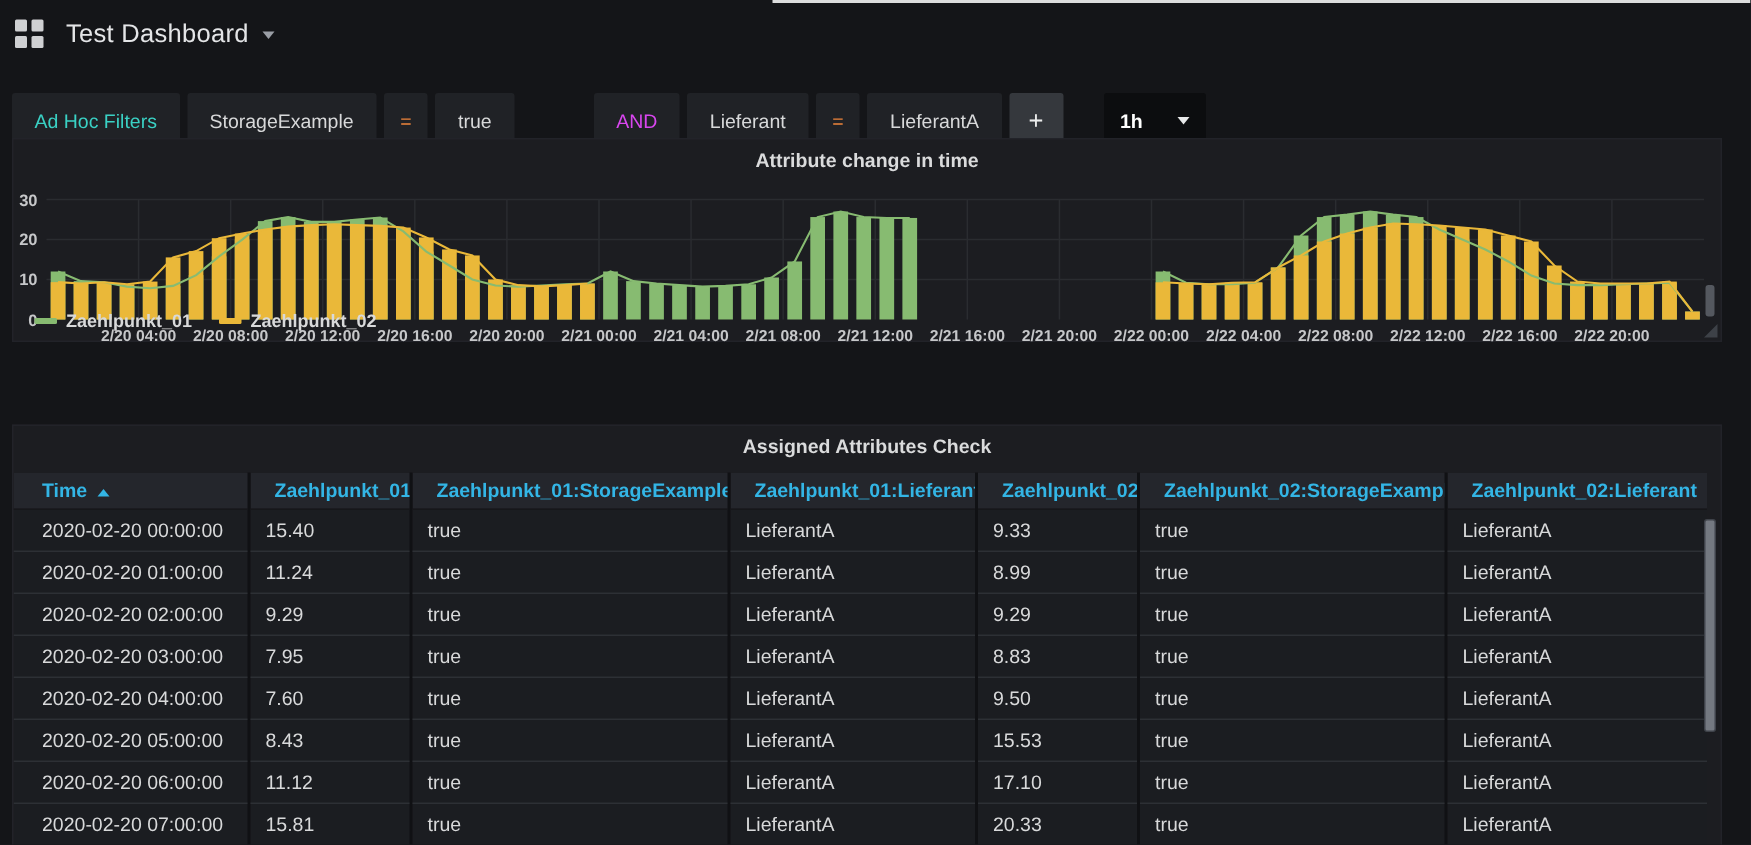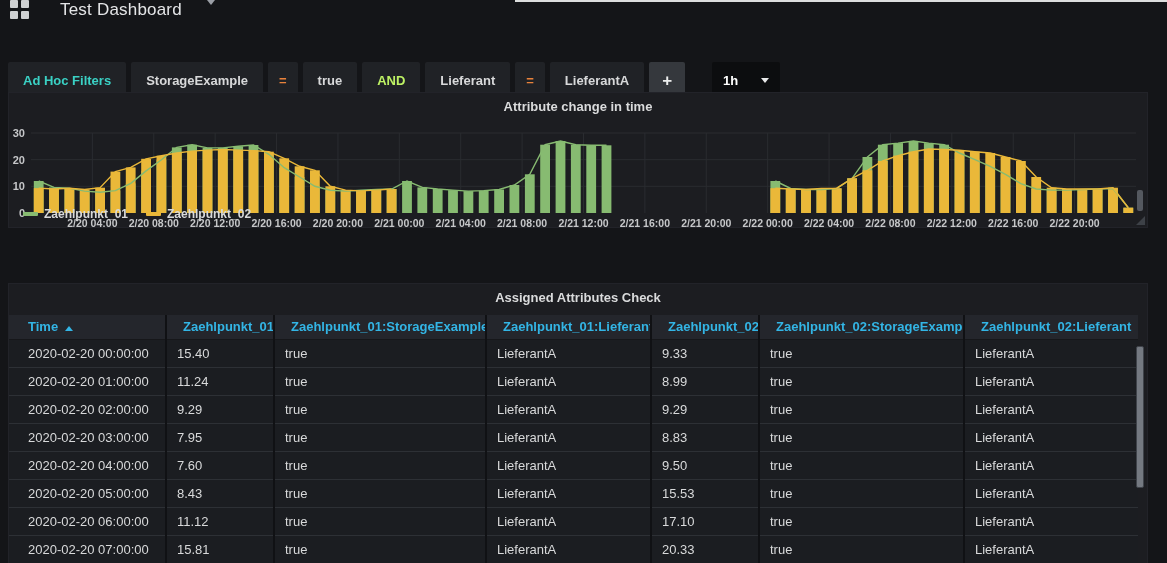--- a/index.html
+++ b/index.html
@@ -5,32 +5,32 @@
   * { box-sizing: border-box; }
   html,body { margin:0; padding:0; }
   body {
     width:1167px; height:563px; position:relative; overflow:hidden;
     background:#141518; color:#d8d9da;
     font-family:"Liberation Sans", sans-serif;
   }
   .top-edge { position:absolute; top:0; left:515px; right:0; height:2px; background:#dcdddd; }
 
   
-  .topnav { position:absolute; top:0; left:0; right:0; height:46px; display:flex; padding-left:10px;gap:16px; }
+  .topnav { position:absolute; top:0; left:0; right:0; height:46px; display:flex; align-items:center; padding-left:10px; }
   .grid-icon { width:20px; height:20px; display:grid; grid-template-columns:8px 8px; grid-template-rows:8px 8px; gap:3px; }
   .grid-icon span { background:#cfd0d2; border-radius:1px; }
   .nav-title { font-size:17px; color:#e4e5e7; margin-left:14px; letter-spacing:.2px; }
   .caret { width:0; height:0; border-left:4px solid transparent; border-right:4px solid transparent; border-top:5px solid #9a9ea5; display:inline-block; margin-left:9px; }
 
   
   .filters { position:absolute; top:62px; left:8px; display:flex; align-items:center; }
-  .tile { height:37px; display:inline-flex; align-items:center; padding:0 15px; background:#202226; border-radius:2px; font-size:13px; font-weight:700; margin-right:5px; color:#d8d9da; cursor:pointer; }
+  .tile { height:37px; display:inline-flex; align-items:center; padding:0 15px; background:#202226; border-radius:2px; font-size:13px; font-weight:400; margin-right:5px; color:#d8d9da; cursor:pointer; }
   .tile.f-label { color:#3ad1c4; }
   .tile.op { color:#e8823b; padding:0 11px; }
-  .tile.cond { color:#bef264; }
+  .tile.cond { color:#d946ef;margin-left:48px; }
   .tile.add { background:#35383d; color:#eceded; font-size:17px; padding:0 13px; }
   .interval { display:inline-flex; height:37px; margin-left:22px; border-radius:2px; overflow:hidden; }
   .interval .lbl { background:#202226; color:#3ad1c4; display:flex; align-items:center; padding:0 13px; font-size:13px; font-weight:700; }
   .interval .val { background:#0c0d0f; color:#ffffff; font-weight:700; font-size:13px; display:flex; align-items:center; gap:23px; padding:0 11px; cursor:pointer; }
   .caret-w { width:0; height:0; border-left:4px solid transparent; border-right:4px solid transparent; border-top:5px solid #e8e9ea; display:inline-block; }
 
   
   .panel { position:absolute; left:8px; width:1140px; background:#1c1d21; border:1px solid #222329; }
   .panel-title { text-align:center; font-size:13px; font-weight:700; color:#dadbdc; padding-top:6px; }
   .chart-panel { top:92px; height:136px; }

